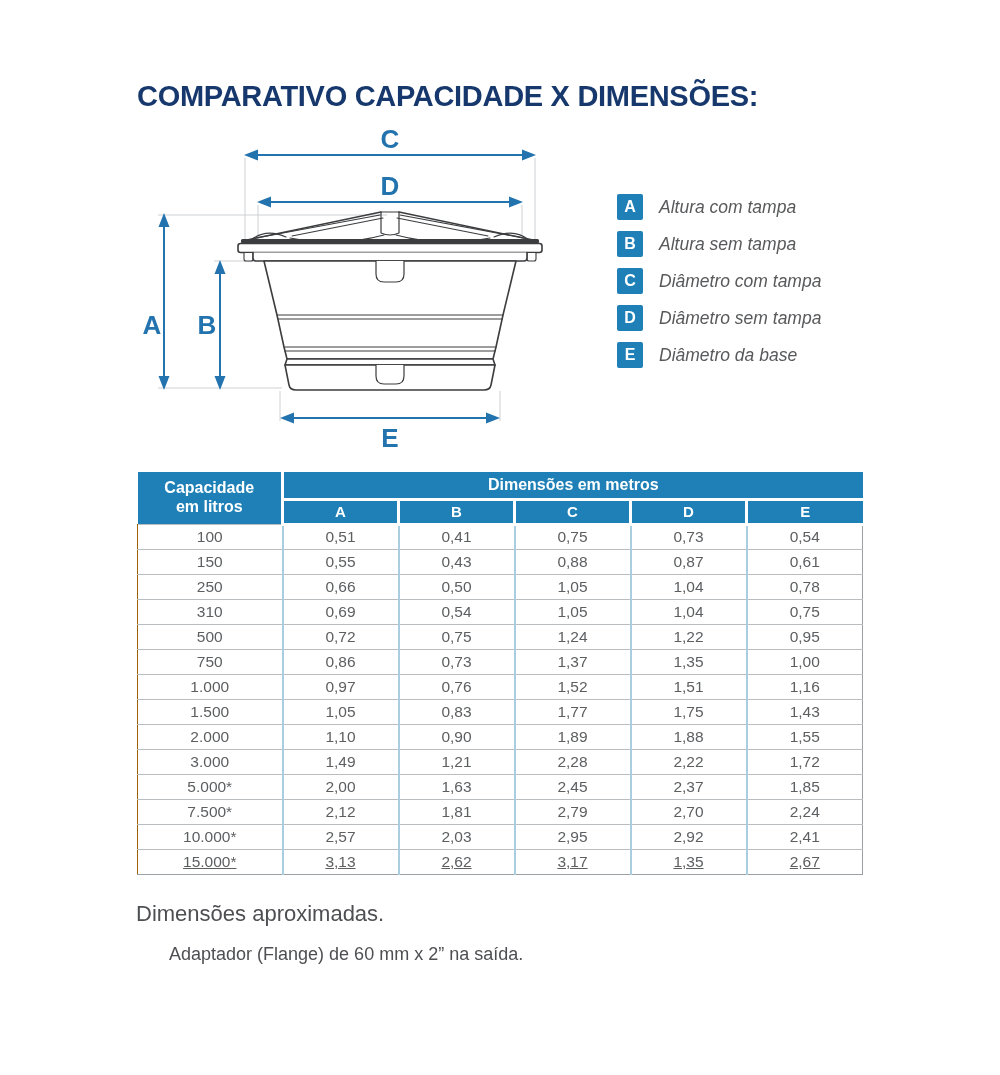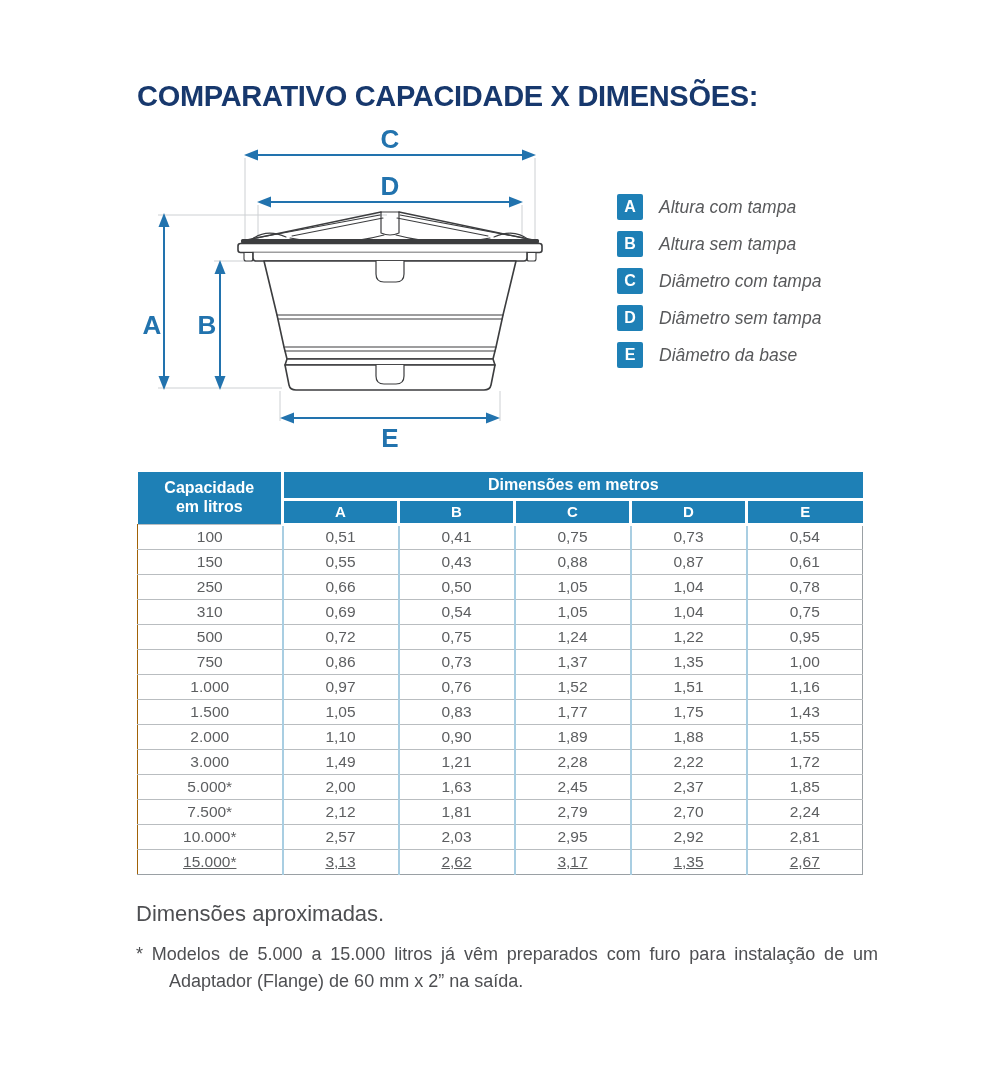--- a/index.html
+++ b/index.html
@@ -319,33 +319,32 @@
           <td>2,70</td>
           <td>2,24</td>
         </tr>
 
         <tr>
           <td>10.000*</td>
           <td>2,57</td>
           <td>2,03</td>
           <td>2,95</td>
           <td>2,92</td>
-          <td>2,81</td>
+          <td>2,41</td>
         </tr>
 
         <tr>
           <td>15.000*</td>
           <td>3,13</td>
           <td>2,62</td>
           <td>3,17</td>
           <td>1,35</td>
           <td>2,67</td>
         </tr>
       </tbody>
   </table>
 
   <div class="approx-note">Dimensões aproximadas.</div>
   <div class="footnote">
-    <div class="l1">* Modelos de 5.000 a 15.000 litros já vêm preparados com furo para instalação de um</div>
     <div class="l2">Adaptador (Flange) de 60 mm x 2” na saída.</div>
   </div>
 
 </div>
 
 </body></html>

